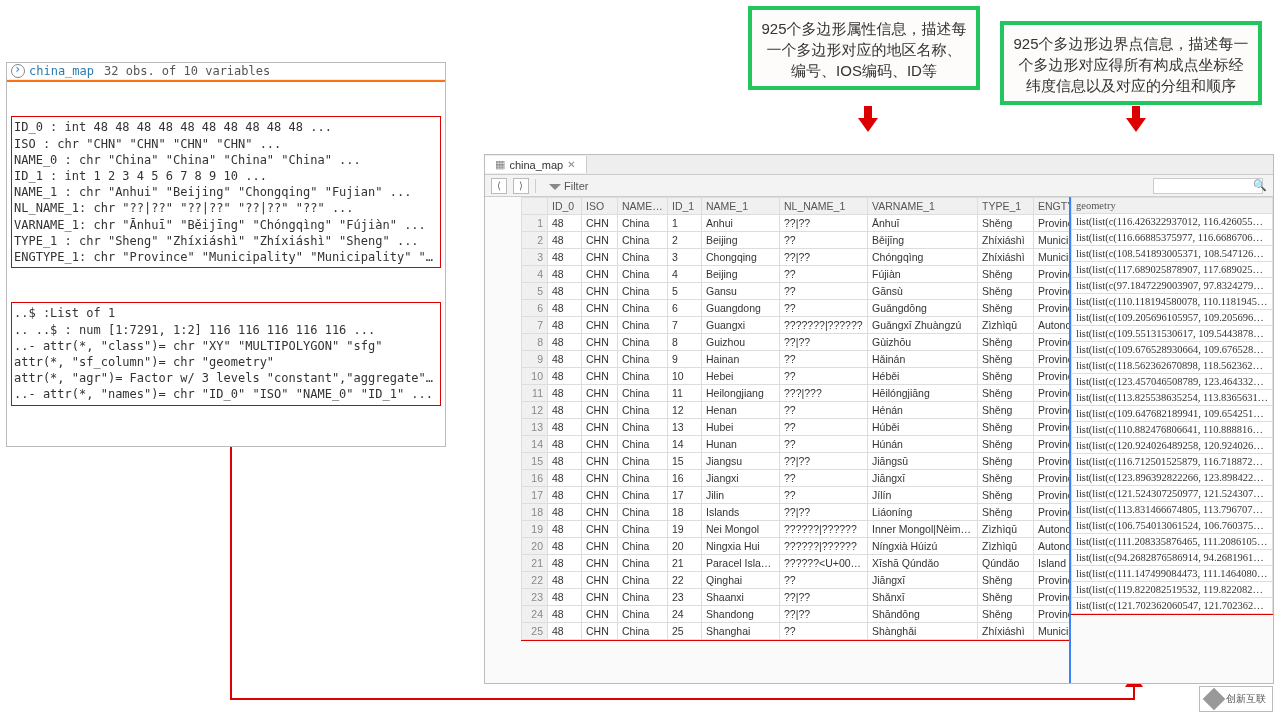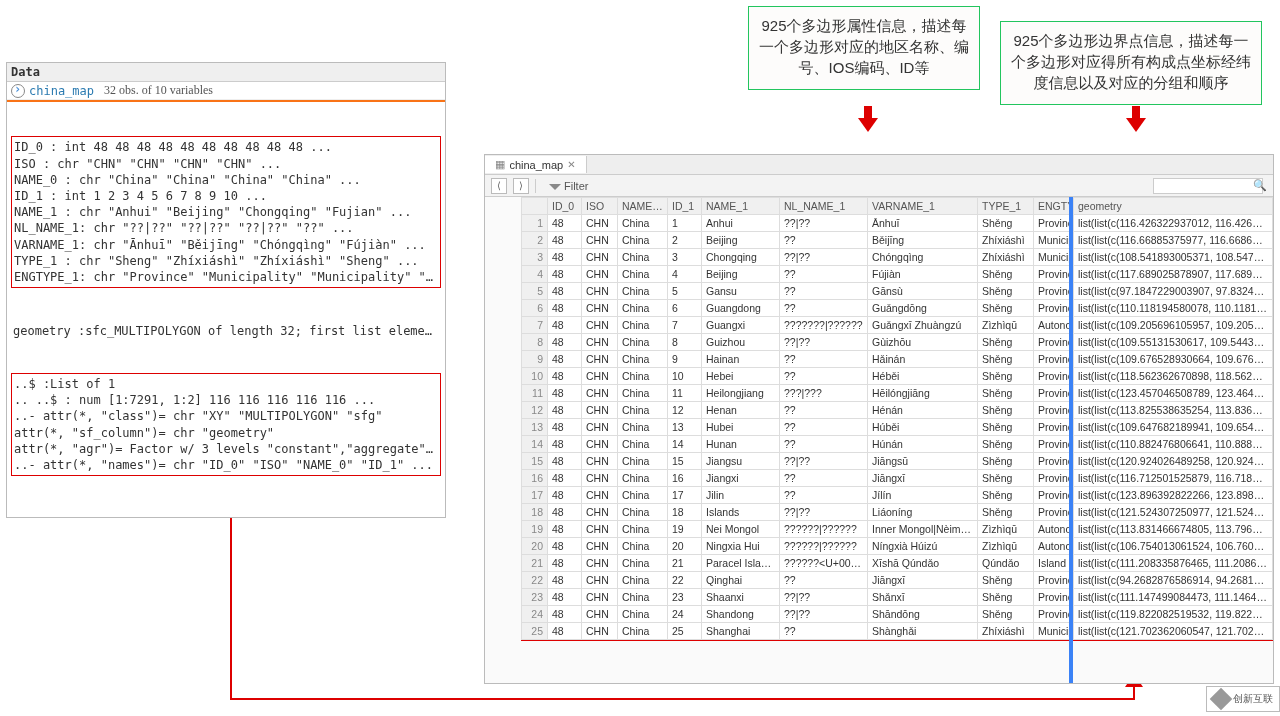--- a/index.html
+++ b/index.html
@@ -7,21 +7,21 @@
     margin: 0; padding: 0;
     font-family: "Segoe UI", Arial, sans-serif;
     font-size: 11px;
     background: #fff;
     width: 1280px; height: 716px;
     position: relative;
     color: #333;
   }
   .callout-box {
     position: absolute;
-    border: 1px solid #22c55e;
+    border: 4px solid #22c55e;
     background: #fdfcfb;
     padding: 8px;
     font-size: 15px;
     line-height: 1.4;
     text-align: center;
     color: #333;
   }
   .callout-arrow {
     width: 0; height: 0;
     border-left: 10px solid transparent;
@@ -68,21 +68,21 @@
     display: inline-block;
     flex-shrink: 0;
   }
   .env-row .icon::after {
     content: "›";
     position: absolute; left: 2px; top: -3px;
     color: #4a90d9;
     font-weight: bold;
   }
   .env-row .name { color: #2a7ab0; margin-right: 10px; }
-  .env-row .desc { color: #555; font-family: Liberation Serif, serif; }
+  .env-row .desc { color: #555; }
   .env-body {
     border-top: 2px solid #f97316;
     padding: 2px 4px 6px 4px;
     white-space: pre;
     overflow: hidden;
     line-height: 1.35;
   }
   .env-body .red-box {
     border: 1px solid #d00;
     padding: 2px 2px;
@@ -144,22 +144,23 @@
     height: calc(100% - 42px);
     overflow: hidden;
     padding-left: 36px;
   }
   .main-table-wrap {
     overflow: hidden;
     flex: 0 0 548px;
   }
   .geom-table-wrap {
     flex: 1;
-    border-left: 4px solid #3b82f6;
+    border-left: 2px solid #3b82f6;
     overflow: hidden;
+    font-family: Liberation Serif, serif;
   }
   table.dv {
     border-collapse: collapse;
     width: 100%;
     table-layout: fixed;
     font-size: 10.5px;
   }
   table.dv th, table.dv td {
     border: 1px solid #ddd;
     padding: 2px 4px;
@@ -190,21 +191,21 @@
     margin: -1px;
   }
   
   .red-line {
     position: absolute;
     background: #d00;
   }
   
   .logo {
     position: absolute;
-    right: 0; bottom: 4px;
+    right: 7px; bottom: 4px;
     width: 74px; height: 26px;
     border: 1px solid #bbb;
     display: flex; align-items: center; justify-content: center;
     gap: 4px;
     background: #fff;
     font-size: 10px;
     color: #555;
   }
   .logo .mk {
     width: 16px; height: 16px;
@@ -231,37 +232,35 @@
 
 <div style="
   position:absolute; left:1125px; top:674px;
   width:0;height:0;border-left:9px solid transparent;border-right:9px solid transparent;border-bottom:13px solid #d00;"></div>
 
 <div class="red-line" style="left:488px; top:138px; width:546px; height:0px;"></div>
 
 <div class="red-line" style="left:230px; top:276px; width:0px; height:0px;"></div>
 
 <div class="env-panel">
-  <div class="env-header">Data</div>
   <div class="env-row">
     <span class="icon"></span>
     <span class="name">china_map</span>
     <span class="desc">32 obs. of 10 variables</span>
   </div>
   <div class="env-body">
     <div class="red-box" id="struct-box">ID_0 : int 48 48 48 48 48 48 48 48 48 48 ...
 ISO : chr "CHN" "CHN" "CHN" "CHN" ...
 NAME_0 : chr "China" "China" "China" "China" ...
 ID_1 : int 1 2 3 4 5 6 7 8 9 10 ...
 NAME_1 : chr "Anhui" "Beijing" "Chongqing" "Fujian" ...
 NL_NAME_1: chr "??|??" "??|??" "??|??" "??" ...
 VARNAME_1: chr "Ānhuī" "Běijīng" "Chóngqìng" "Fújiàn" ...
 TYPE_1 : chr "Sheng" "Zhíxiáshì" "Zhíxiáshì" "Sheng" ...
 ENGTYPE_1: chr "Province" "Municipality" "Municipality" "…</div>
-    <div id="geom-line" style="padding:1px 2px;">geometry :sfc_MULTIPOLYGON of length 32; first list eleme…</div>
     <div class="red-box" id="tail-box">..$ :List of 1
 .. ..$ : num [1:7291, 1:2] 116 116 116 116 116 ...
 ..- attr(*, "class")= chr "XY" "MULTIPOLYGON" "sfg"
 attr(*, "sf_column")= chr "geometry"
 attr(*, "agr")= Factor w/ 3 levels "constant","aggregate"…
 ..- attr(*, "names")= chr "ID_0" "ISO" "NAME_0" "ID_1" ...</div>
   </div>
 </div>
 
 <div class="data-viewer">

